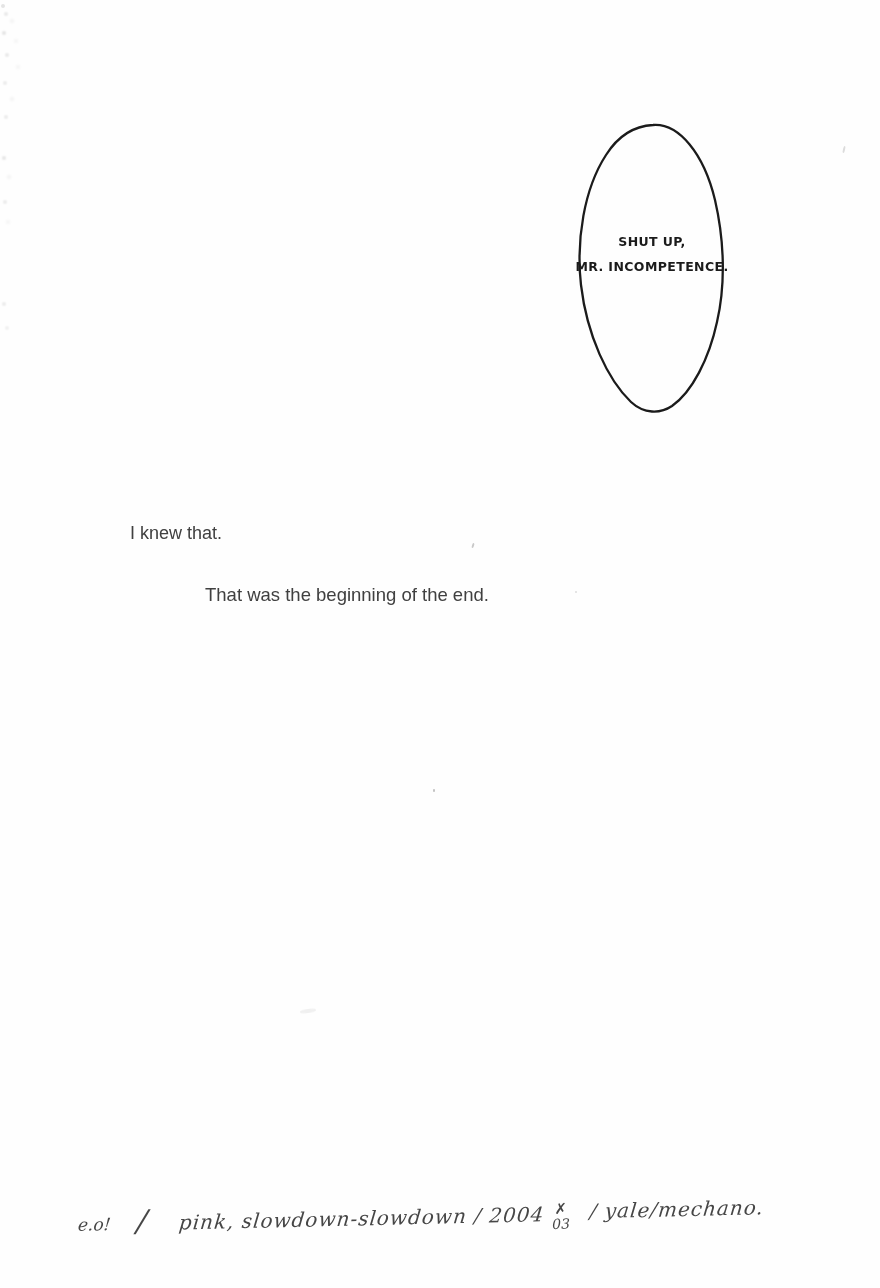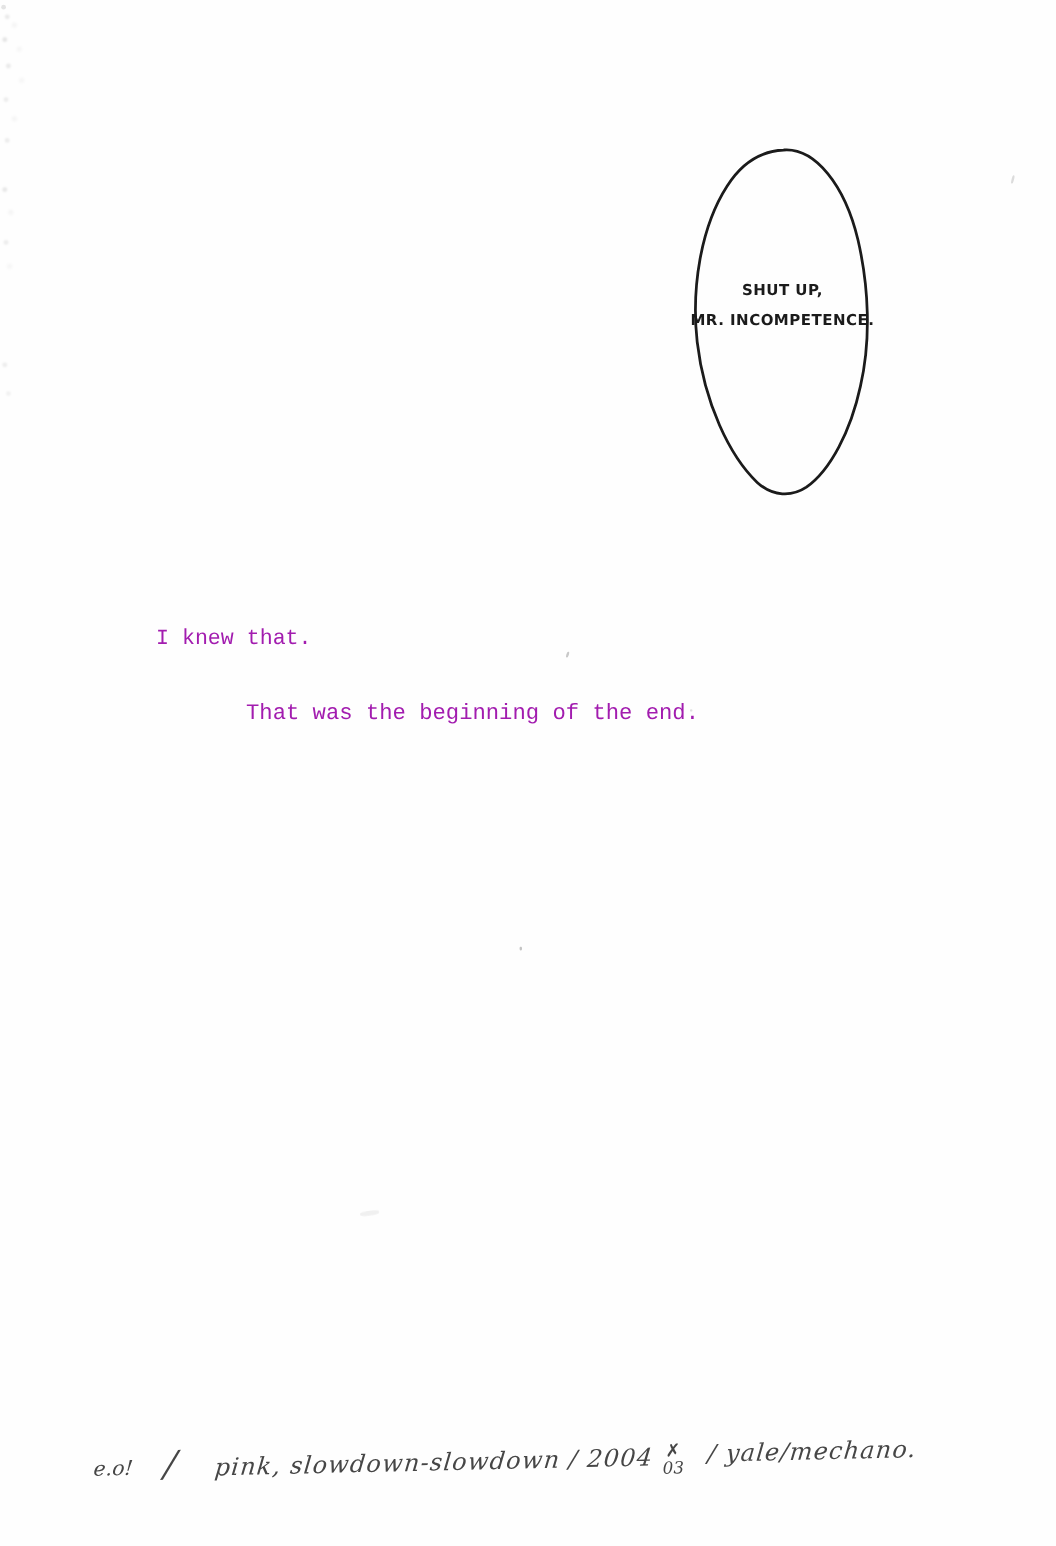--- a/index.html
+++ b/index.html
@@ -73,22 +73,22 @@
     letter-spacing: 0.4px;
     color: #1b1b1b;
     white-space: nowrap;
   }
   .bubble-line1 { top: 113px; }
   .bubble-line2 { top: 138px; }
 
   
   .narration {
     position: absolute;
-    color: #a21caf;
-    font-family: Liberation Mono, monospace;
+    color: #404040;
+    font-family: Liberation Sans, sans-serif;
     white-space: nowrap;
   }
   .narr-1 { left: 130px; top: 523px; font-size: 18px; }
   .narr-2 { left: 205px; top: 584px; font-size: 18.5px; text-align: right; }
 
   
   .credit {
     position: absolute;
     left: 78px;
     top: 1200px;

